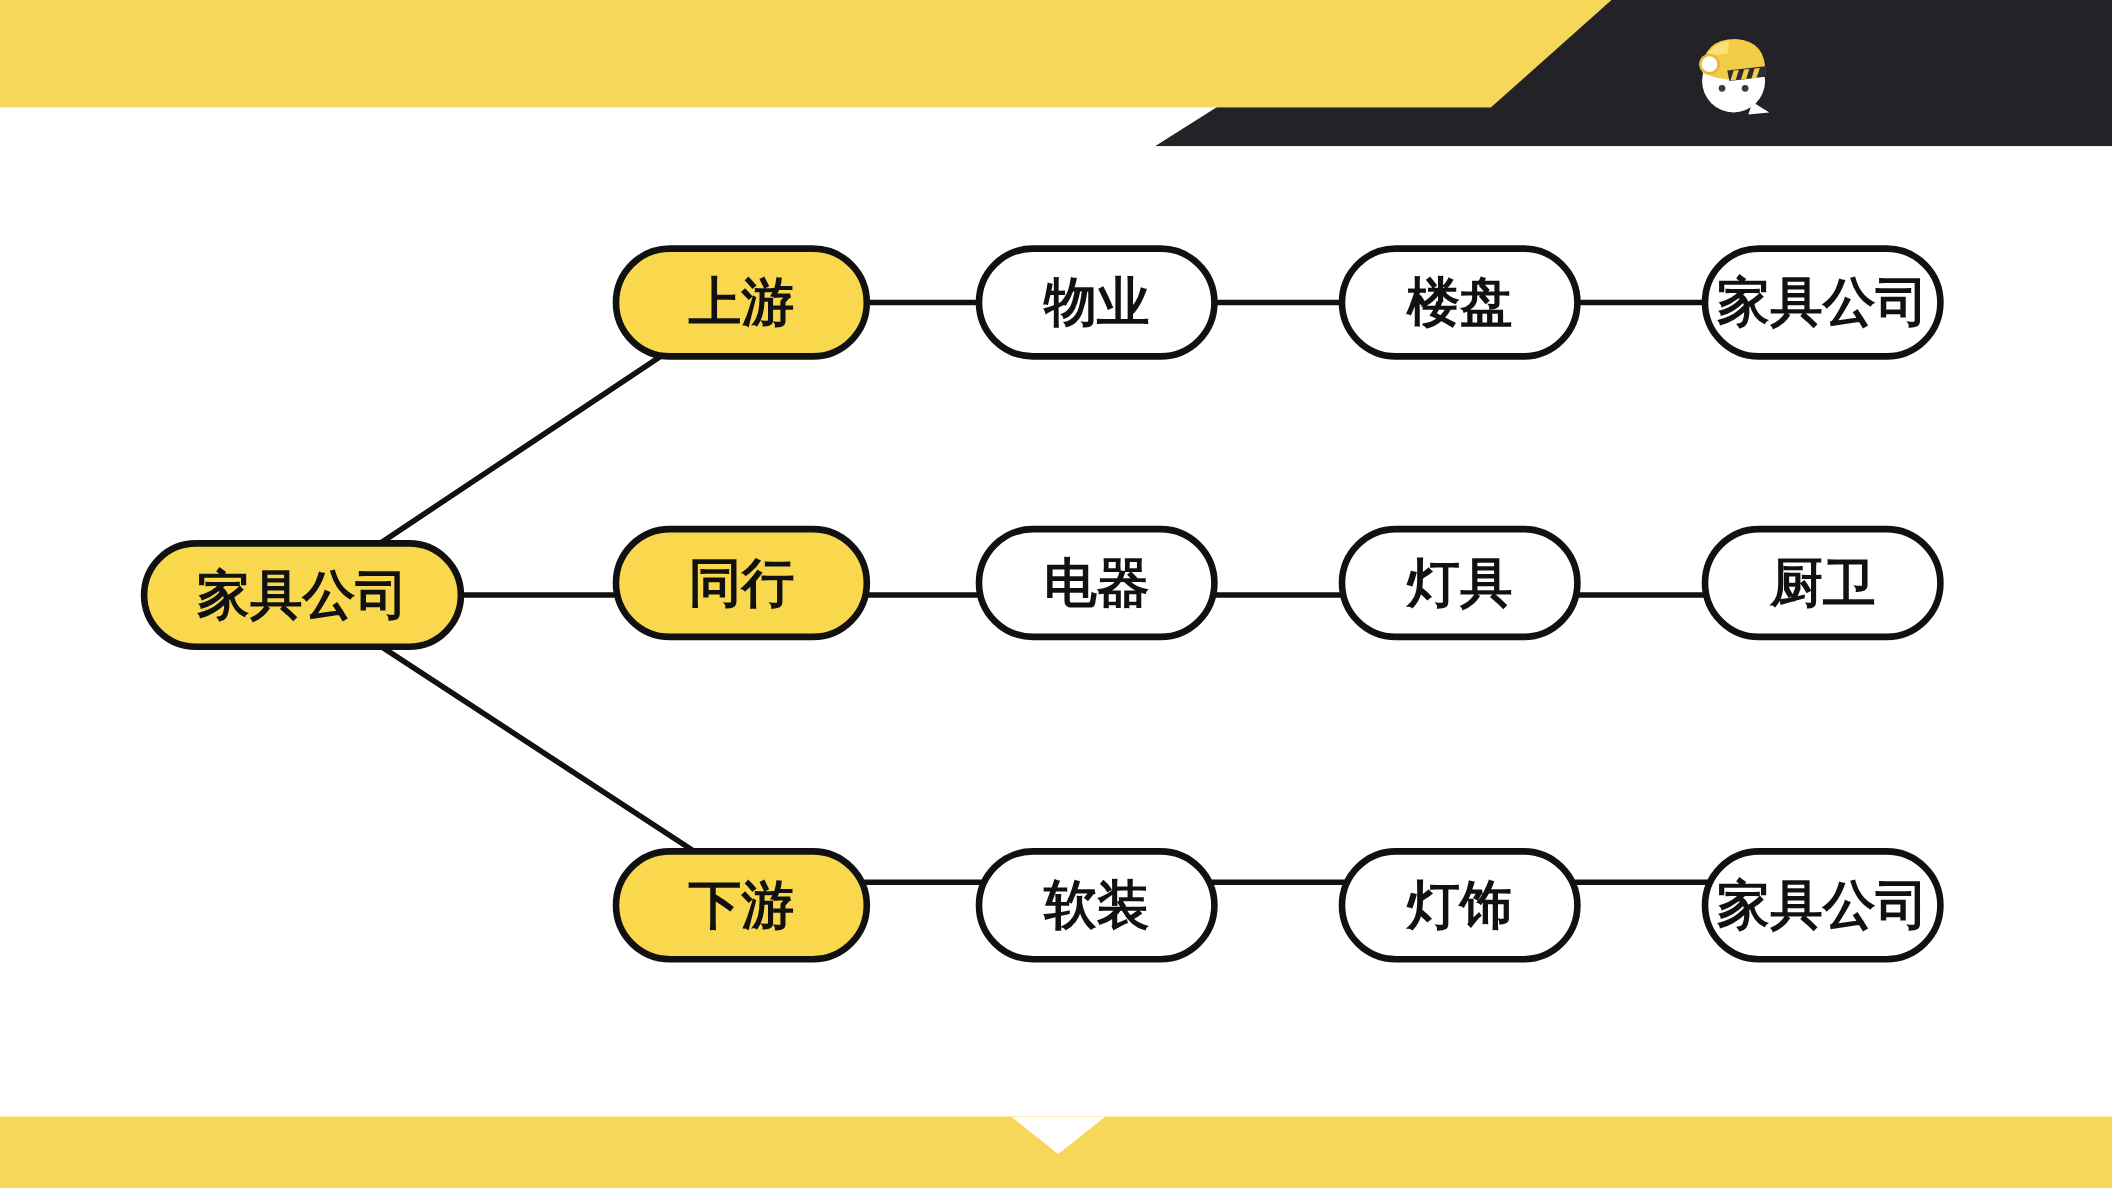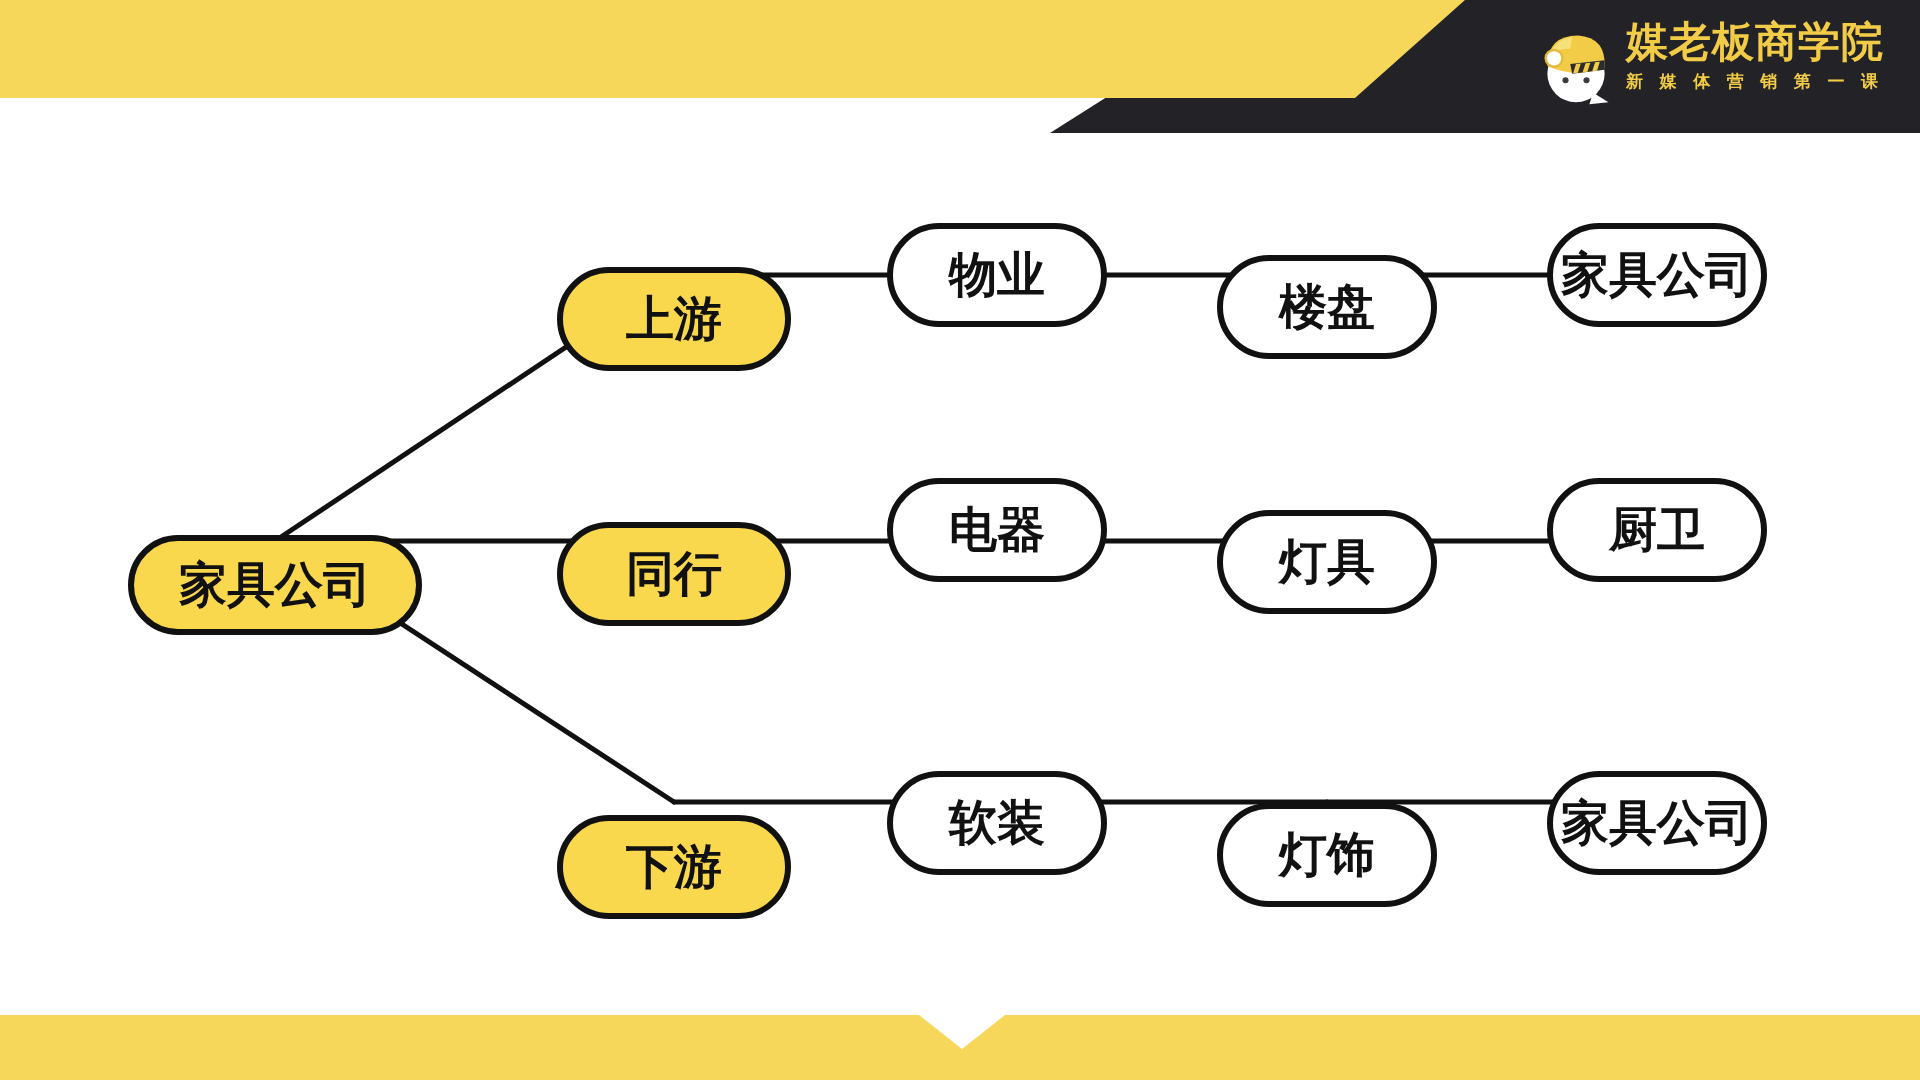--- a/index.html
+++ b/index.html
@@ -65,26 +65,26 @@
   .connectors{position:absolute;left:0;top:0;z-index:4;}
   .node{
     position:absolute;z-index:5;
     display:flex;align-items:center;justify-content:center;
     background:#ffffff;
     border:6px solid var(--ink);
     border-radius:60px;
     color:var(--ink);
     text-align:center;white-space:nowrap;
   }
-  .node.yellow{background:var(--node-yellow);margin-top:44px;}
+  .node.yellow{background:var(--node-yellow);}
   .node.root{left:128px;top:491px;width:294px;height:100px;font-size:48px;font-weight:900;}
   .node.branch{left:557px;width:234px;height:104px;font-size:48px;font-weight:900;}
   .node.leaf{width:220px;height:104px;font-size:48px;font-weight:700;}
   .r1{top:223px;} .r2{top:478px;} .r3{top:771px;}
-  .cC{left:887px;} .cD{left:1217px;margin-top:32px;} .cE{left:1547px;width:240px;}
+  .cC{left:887px;} .cD{left:1217px;} .cE{left:1547px;width:240px;}
 </style>
 </head>
 <body>
 
 <div class="dark-corner"></div>
 <div class="top-band"></div>
 
 <div class="brand">
   <svg class="brand-icon" viewBox="0 0 72 88">
 
@@ -98,33 +98,20 @@
     <path d="M10 30 Q16 16 32 14 L30 26 Q18 26 10 30 Z" fill="#F8E07A"></path>
 
     <path d="M30 42 L66 38 L66 48 L32 52 Z" fill="#2b2b30"></path>
     <path d="M36 42 L41 41.5 L38 51 L33 51.5 Z" fill="#F2CC46"></path>
     <path d="M46 41 L51 40.5 L48 50 L43 50.5 Z" fill="#F2CC46"></path>
     <path d="M56 40 L61 39.5 L58 49 L53 49.5 Z" fill="#F2CC46"></path>
 
     <circle cx="13" cy="36" r="10" fill="#E5B93A"></circle>
     <circle cx="13" cy="36" r="7.5" fill="#ffffff"></circle>
   </svg>
-  <div class="brand-text">
-    <div class="brand-title">媒老板商学院</div>
-    <div class="brand-tagline">
-      <span>新</span>
-      <span>媒</span>
-      <span>体</span>
-      <span>营</span>
-      <span>销</span>
-      <span>第</span>
-      <span>一</span>
-      <span>课</span>
-    </div>
-  </div>
 </div>
 
 <svg class="connectors" width="1920" height="1080">
   <g stroke="#111111" stroke-width="5" stroke-linecap="round">
     <line x1="275" y1="541" x2="674" y2="275"></line>
     <line x1="275" y1="541" x2="674" y2="541"></line>
     <line x1="275" y1="541" x2="674" y2="802"></line>
     <line x1="674" y1="275" x2="997" y2="275"></line>
     <line x1="997" y1="275" x2="1327" y2="275"></line>
     <line x1="1327" y1="275" x2="1667" y2="275"></line>

